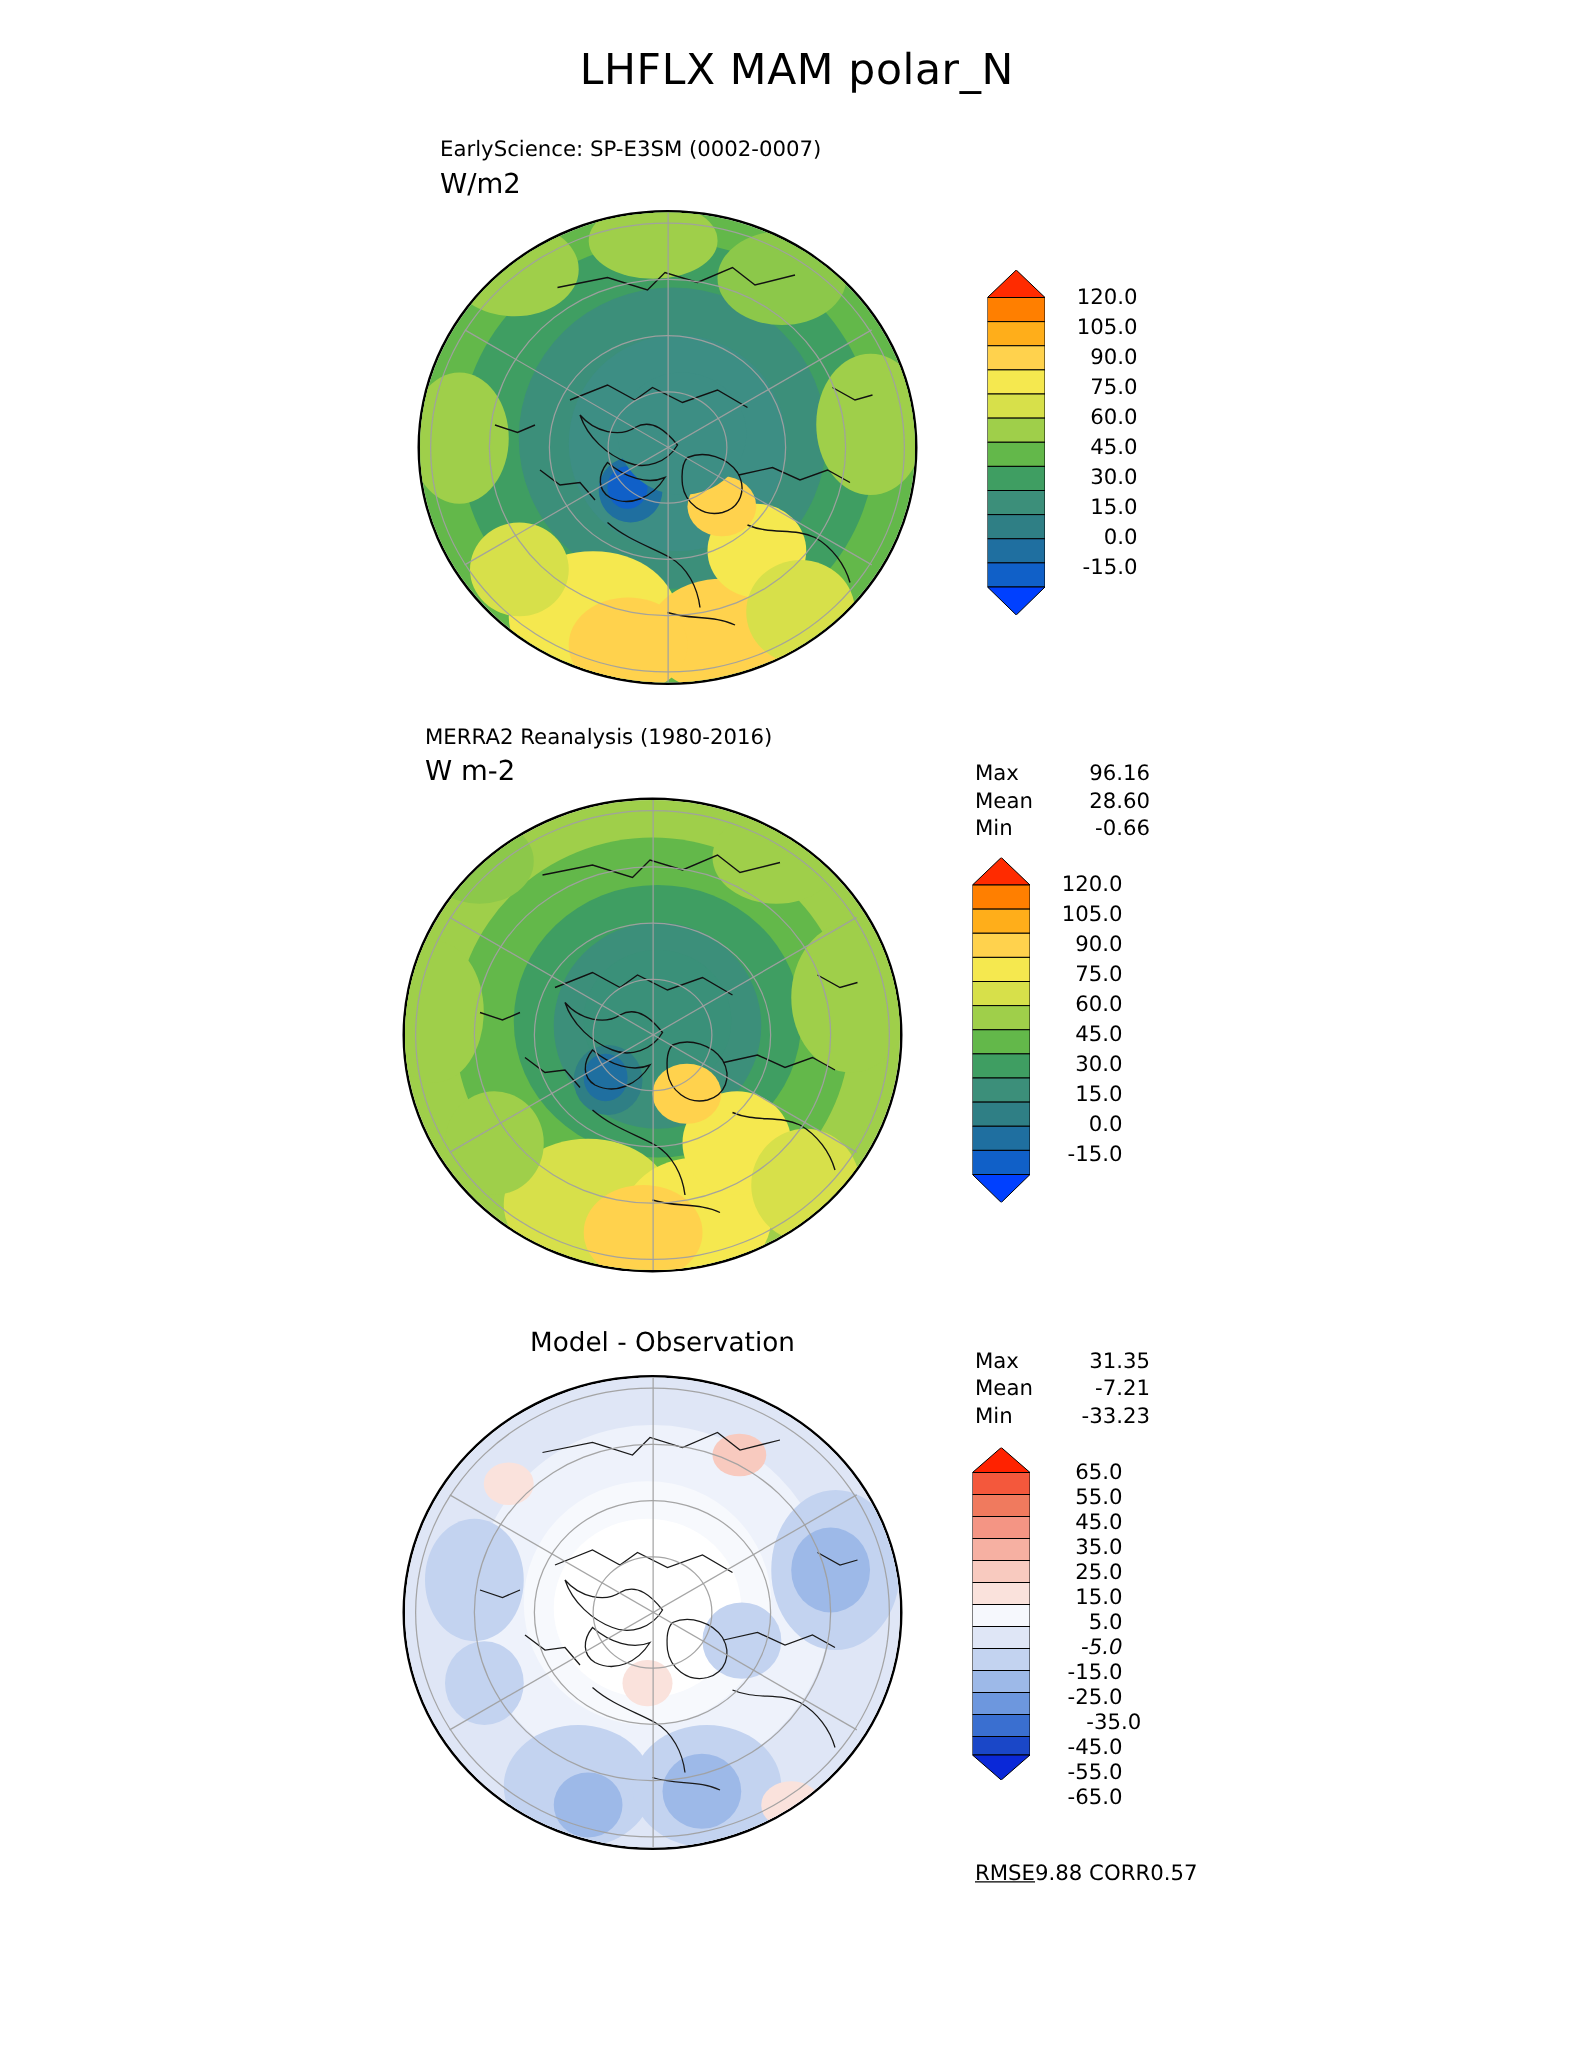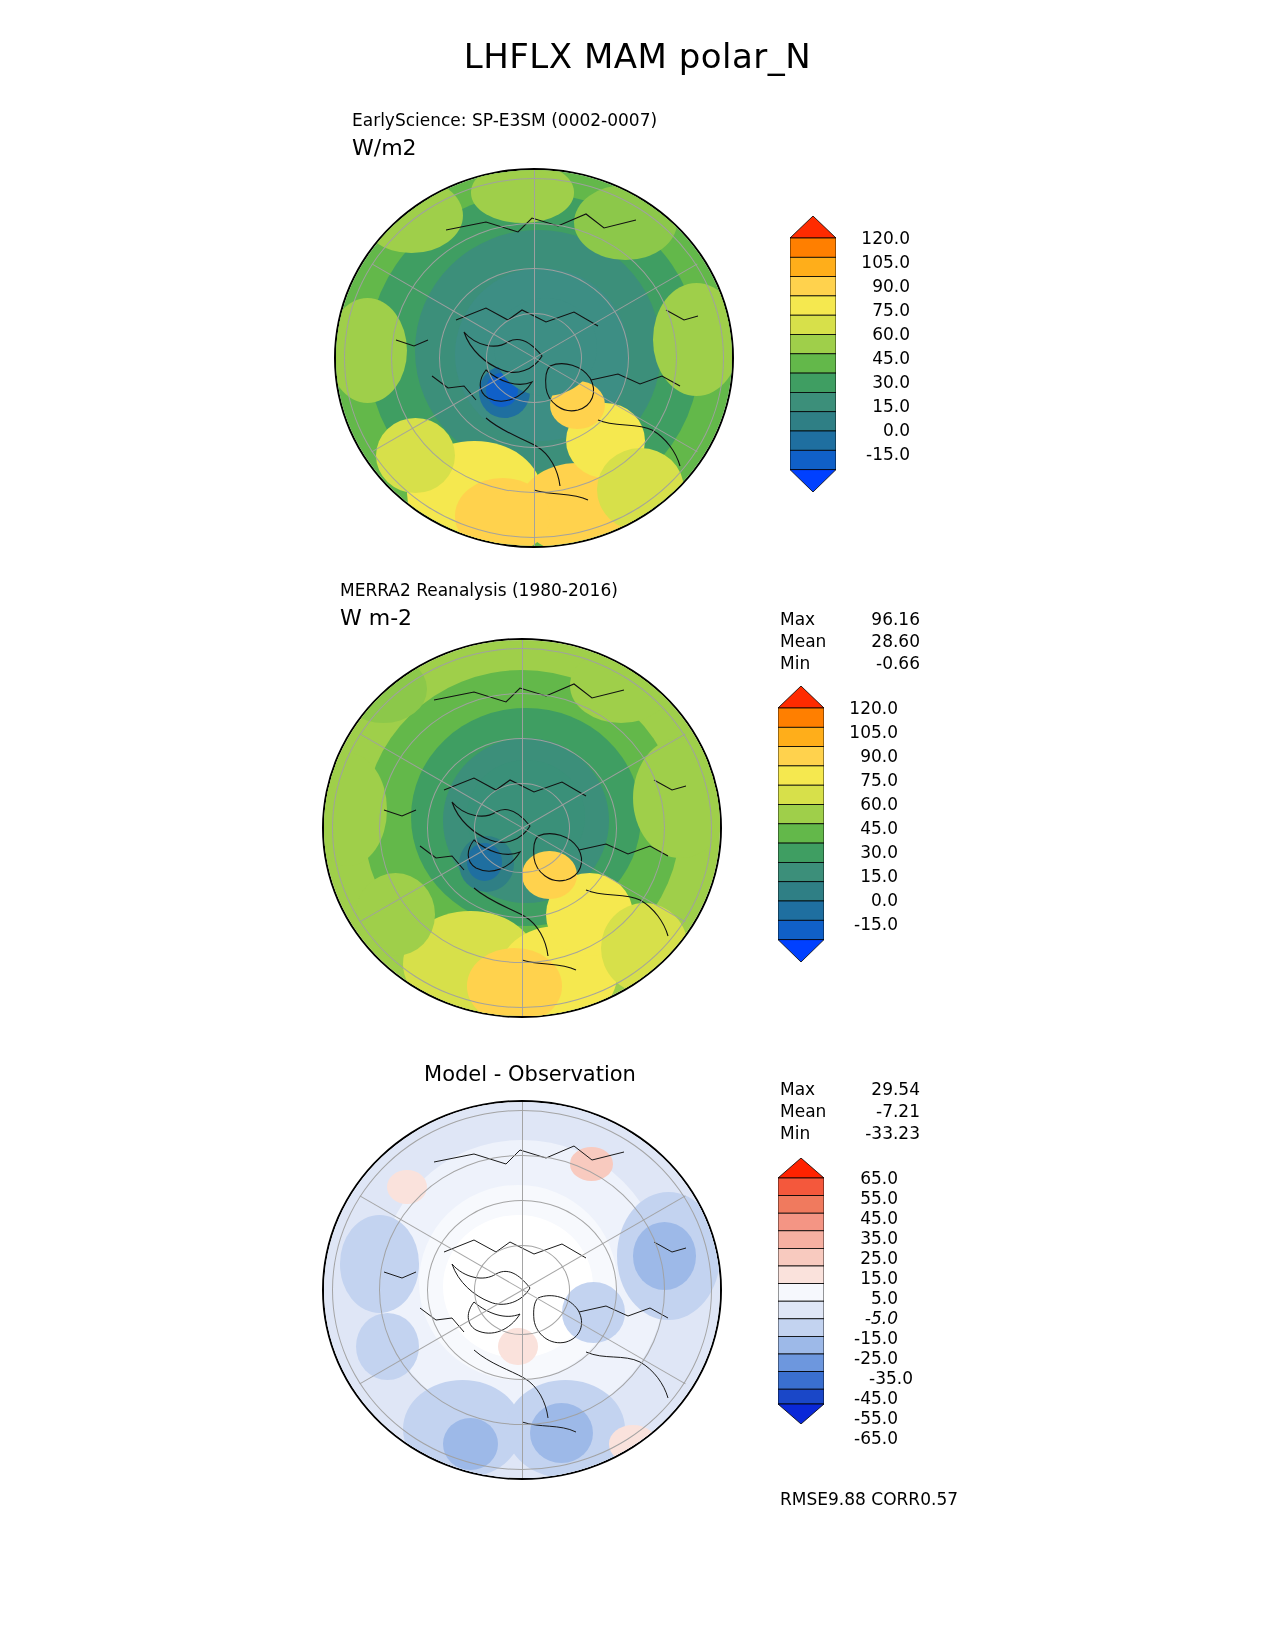--- a/index.html
+++ b/index.html
@@ -302,21 +302,21 @@
       <span style="top:228px;">-15.0</span>
     </div>
   </div>
 </div>
 
 <div class="panel" style="top:1000px;height:620px;">
 
   <div class="panel-title centered" style="left:320px;top:62px;">Model - Observation</div>
 
   <div class="stats" style="left:780px;top:78px;">
-    <span class="row"><span class="lbl">Max</span><span class="val">29.54</span></span>
+    <span class="row"><span class="lbl">Max</span><span class="val">31.35</span></span>
     <span class="row"><span class="lbl">Mean</span><span class="val">-7.21</span></span>
     <span class="row"><span class="lbl">Min</span><span class="val">-33.23</span></span>
   </div>
 
   <div class="map-wrap" style="left:322px;top:100px;width:410px;height:380px;">
     <div class="globe" style="left:0;top:0;width:400px;height:380px;">
       <div class="blobs">
         <div class="blob" style="left:-5%;top:-5%;width:110%;height:110%;background:#dfe6f6;"></div>
         <div class="blob" style="left:14%;top:10%;width:72%;height:76%;background:#eef2fb;"></div>
         <div class="blob" style="left:24%;top:22%;width:50%;height:52%;background:#f7f9fd;"></div>
@@ -391,16 +391,16 @@
       <span style="top:170px;">-15.0</span>
       <span style="top:190px;">-25.0</span>
       <span style="top:210px;margin-left:15px;">-35.0</span>
       <span style="top:230px;">-45.0</span>
       <span style="top:250px;">-55.0</span>
       <span style="top:270px;">-65.0</span>
     </div>
   </div>
 
   <div class="footer-stats" style="left:780px;top:488px;">
-    <span class="row"><span class="lbl" style="width:78px;">RMSE</span><span class="val" style="width:62px;">9.88</span></span>
+    <span class="row"><span class="lbl" style="width:78px;text-decoration:underline;">RMSE</span><span class="val" style="width:62px;">9.88</span></span>
     <span class="row"><span class="lbl" style="width:78px;">CORR</span><span class="val" style="width:62px;">0.57</span></span>
   </div>
 </div>
 
 </body></html>

